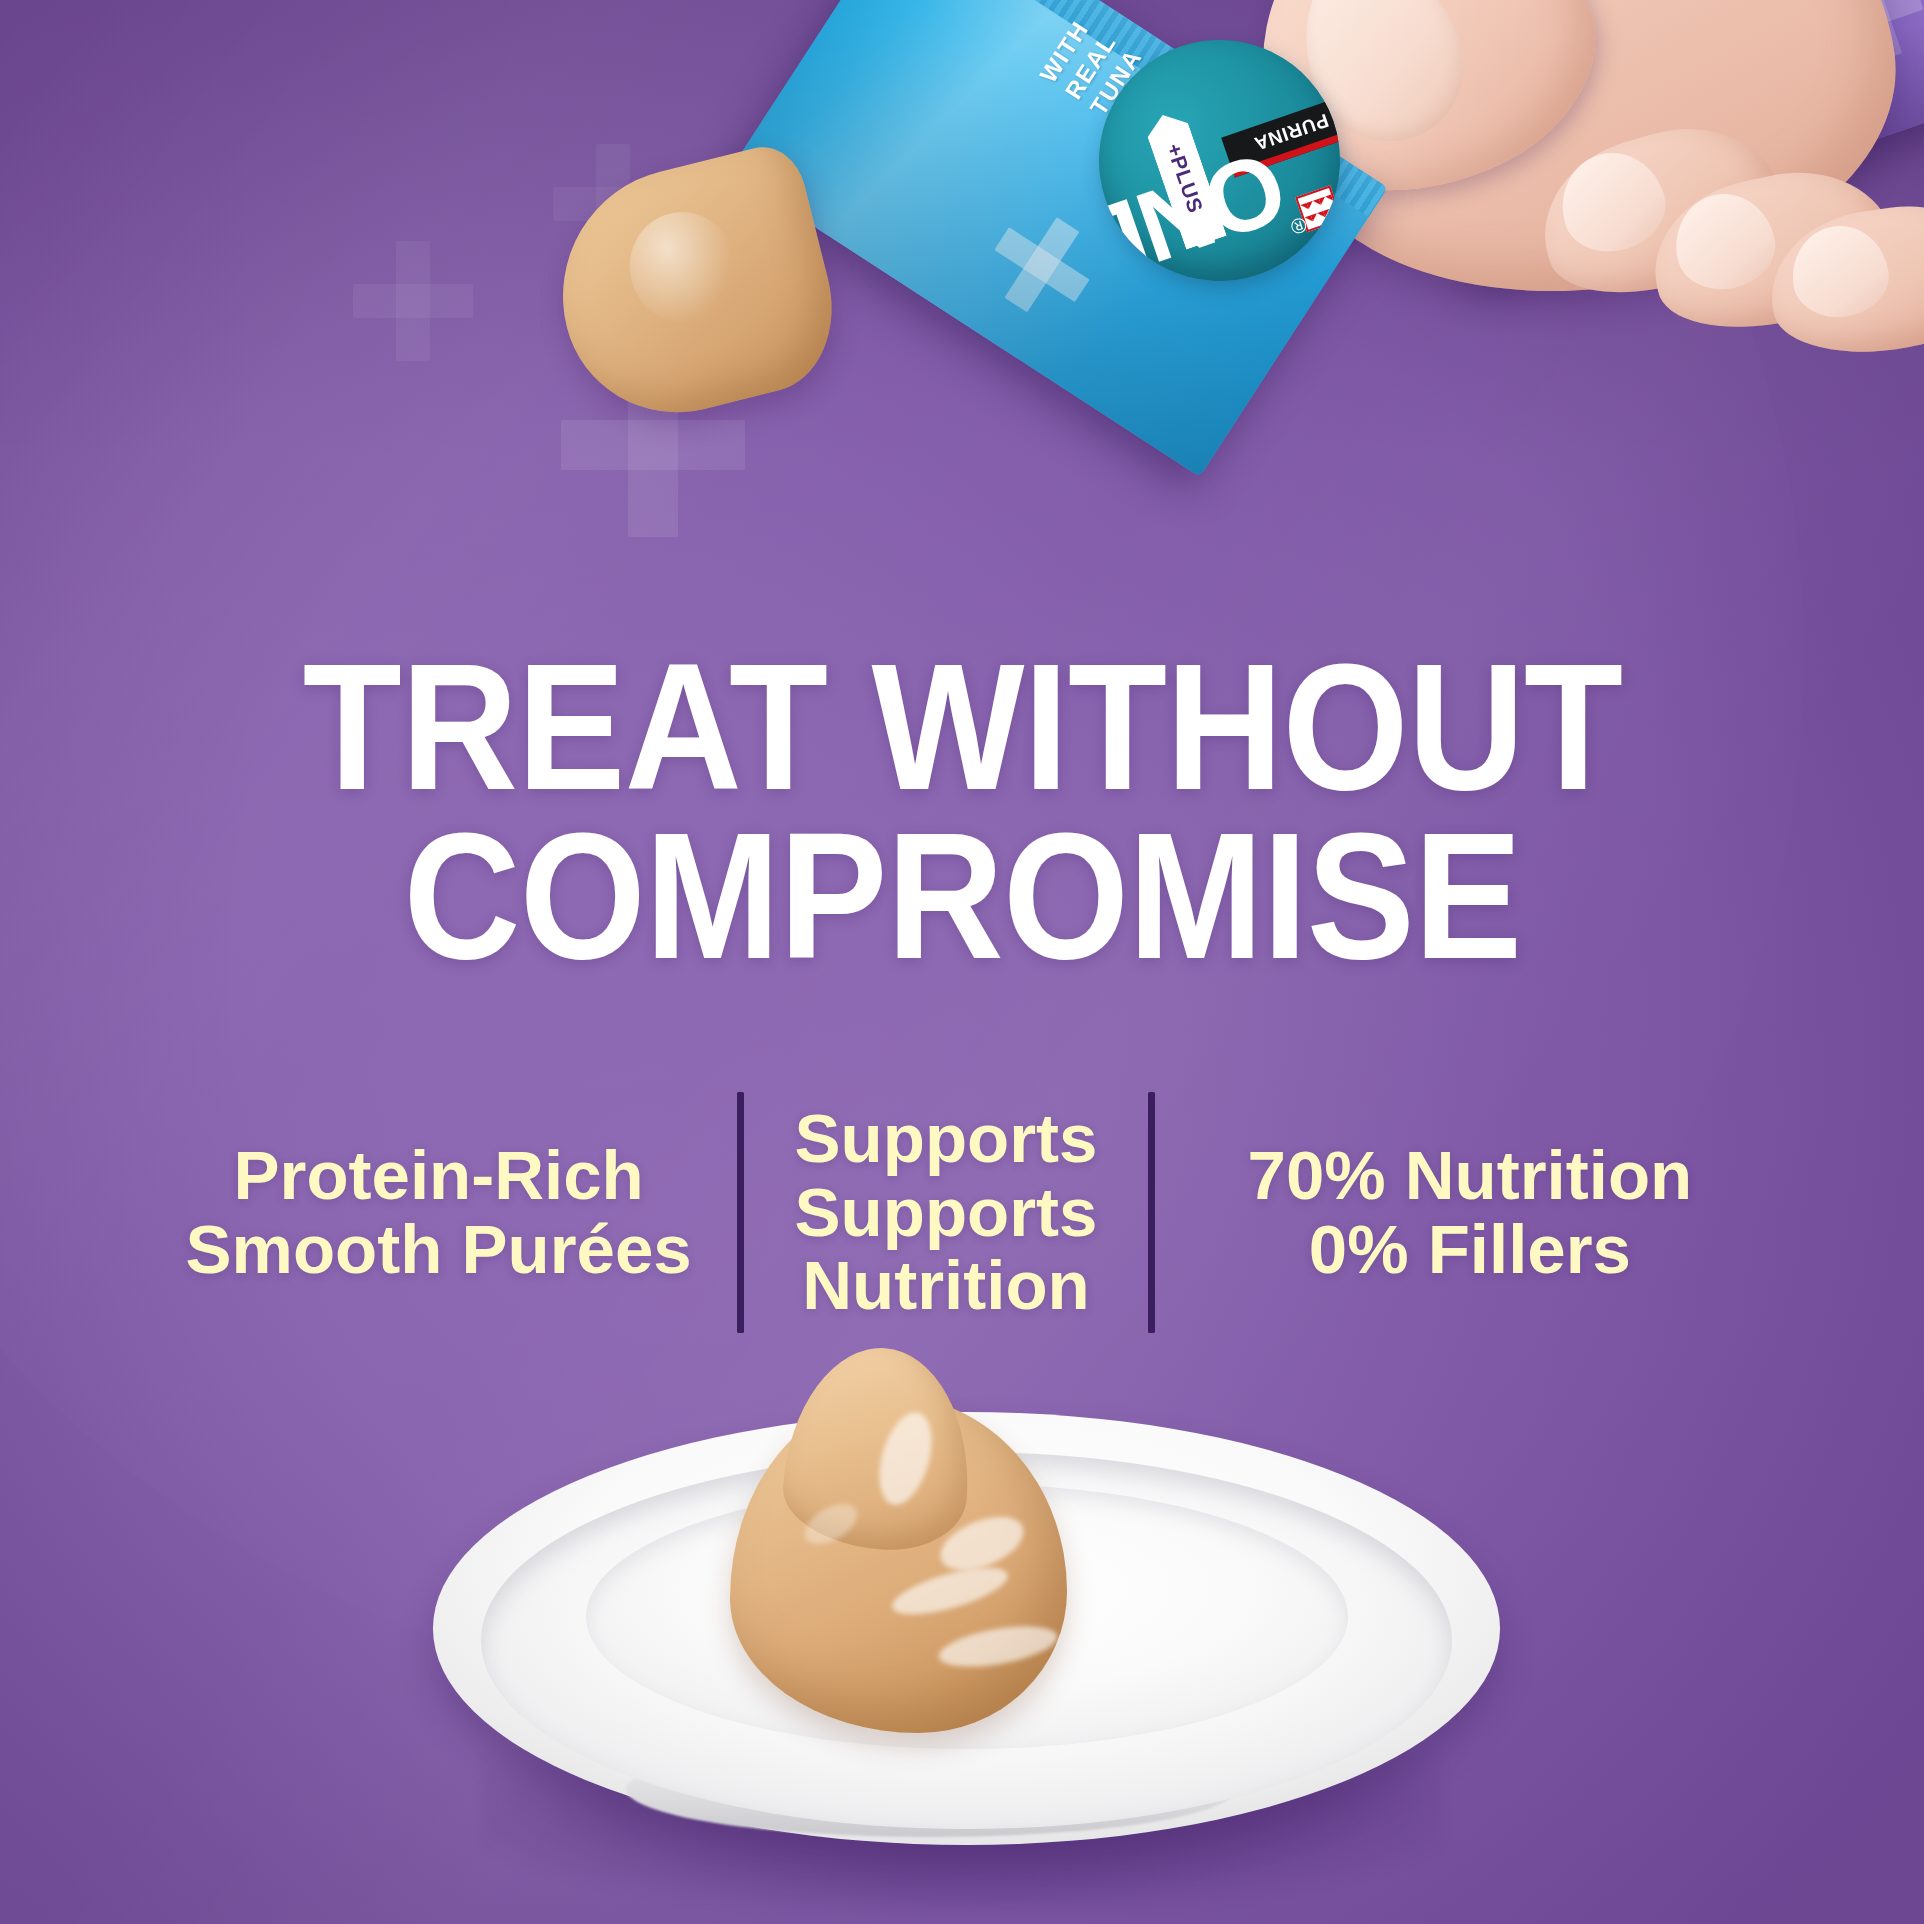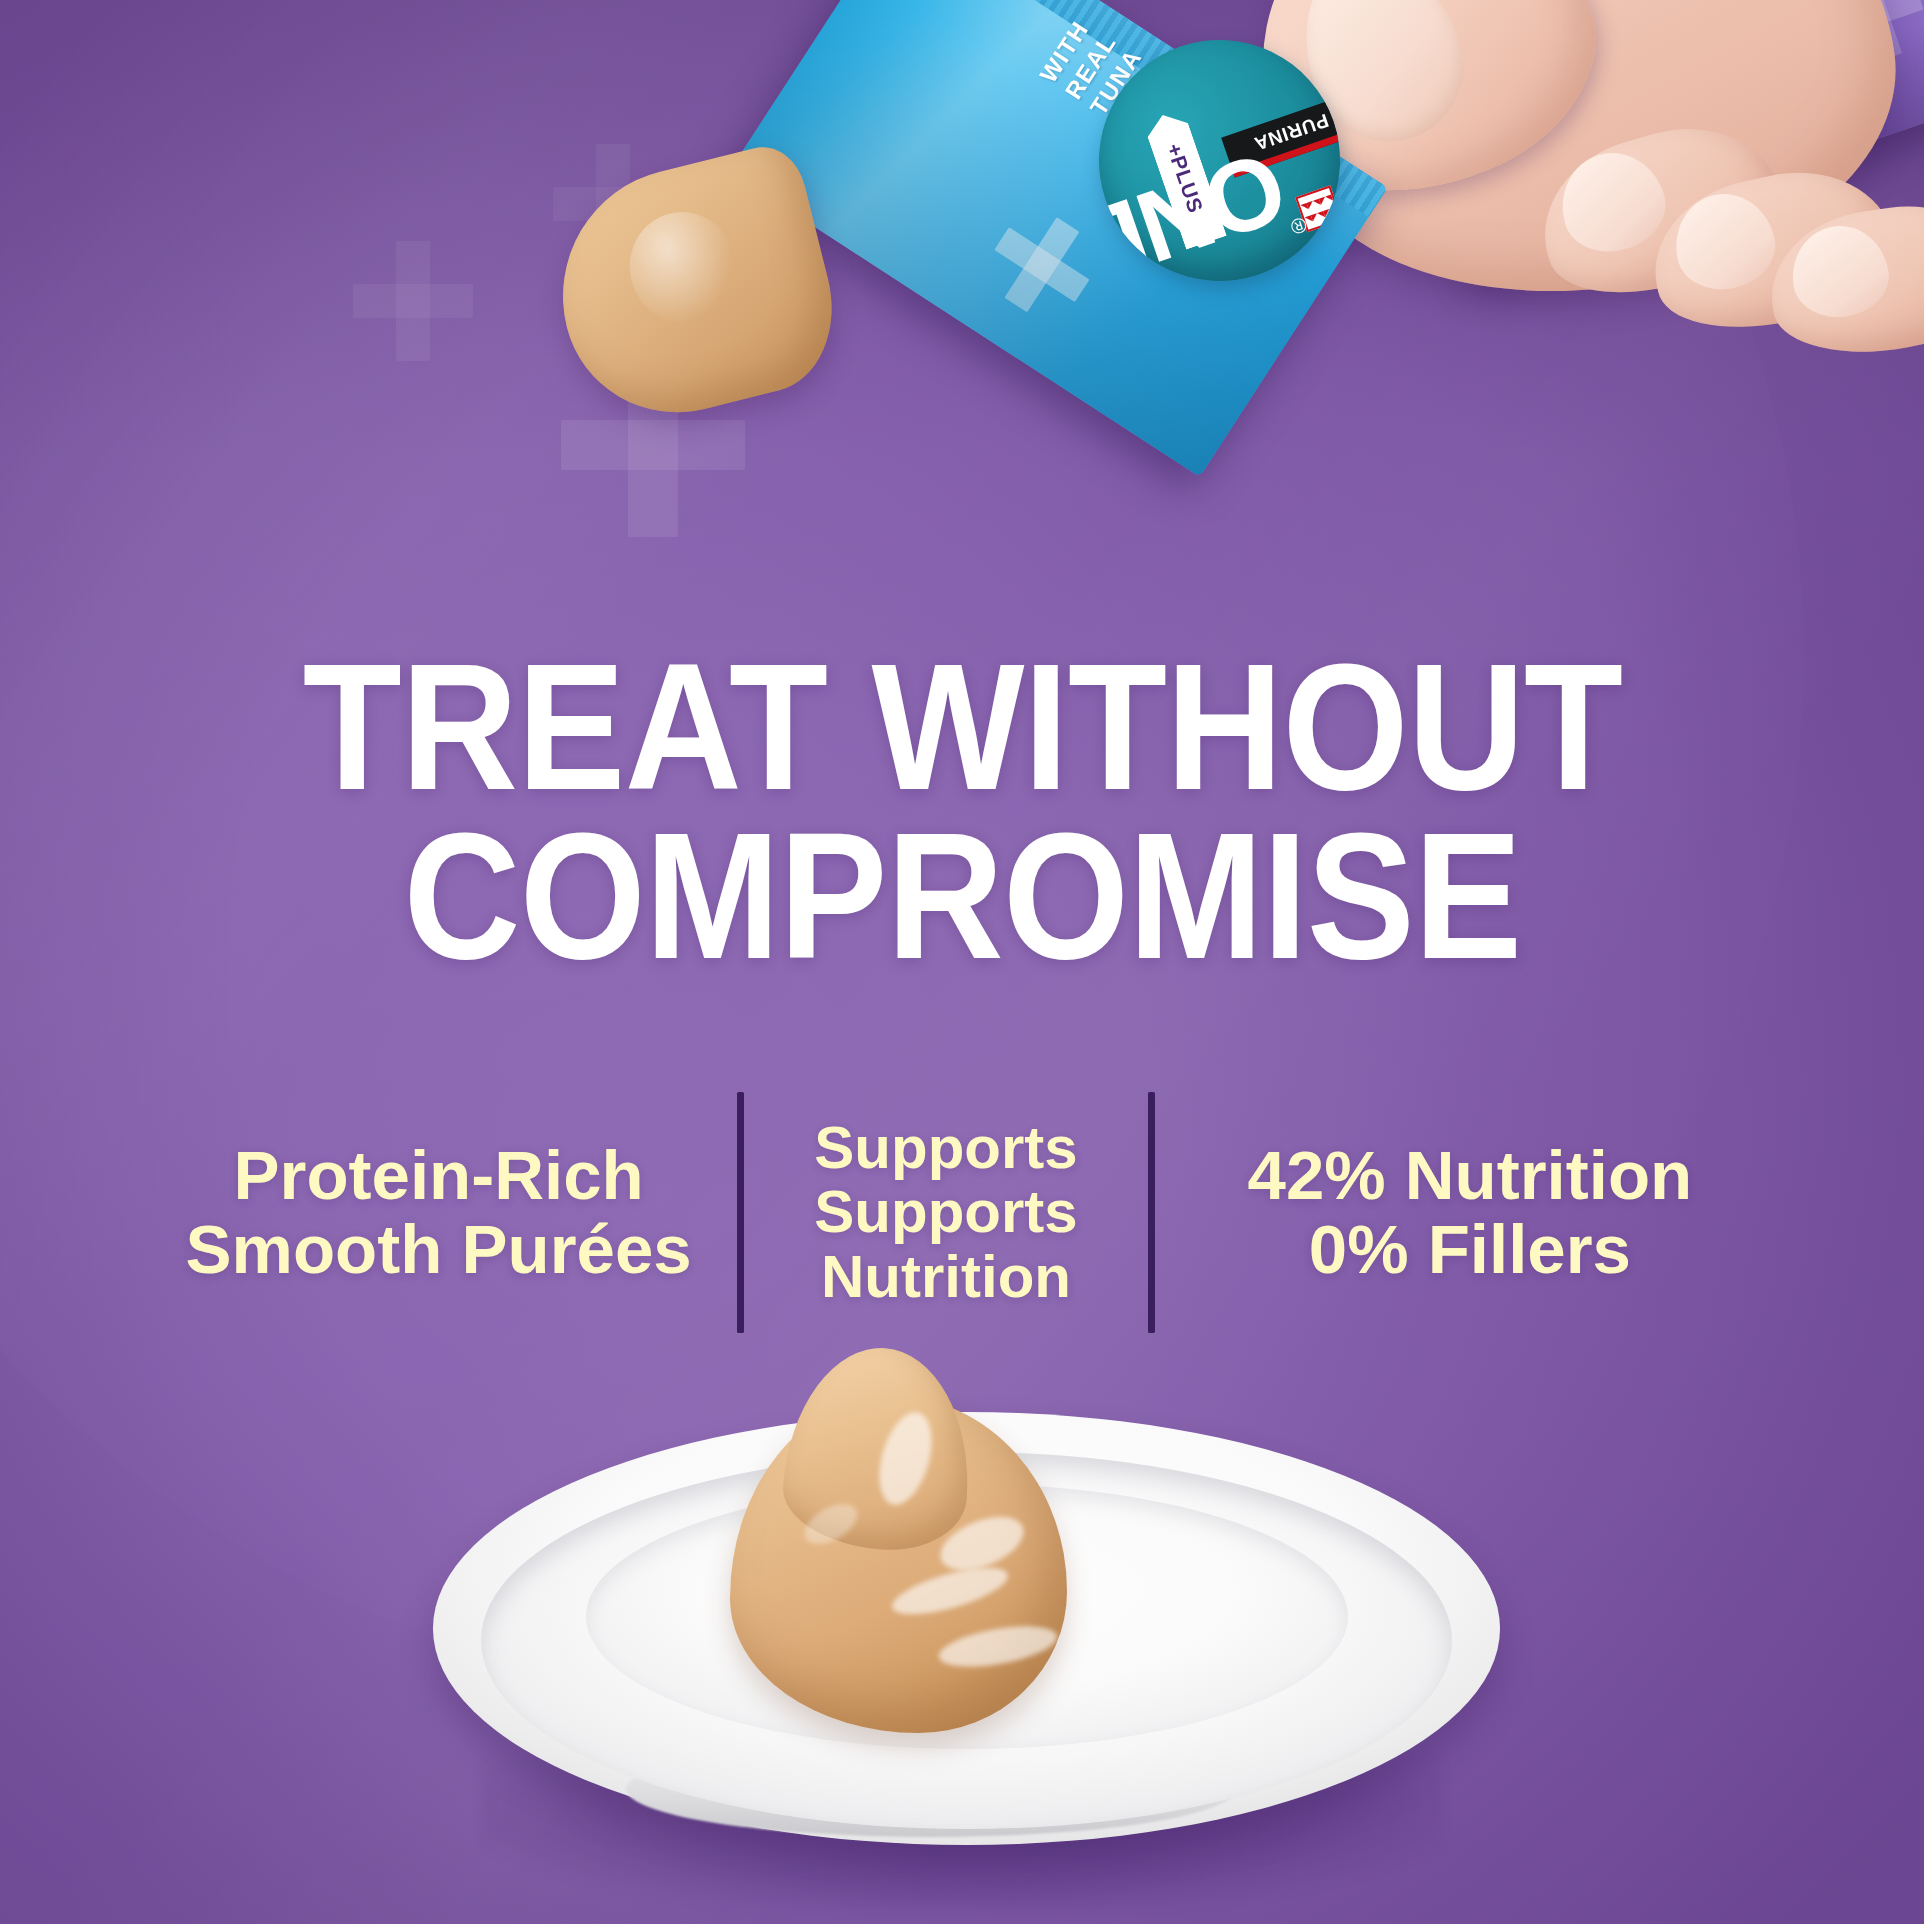--- a/index.html
+++ b/index.html
@@ -239,21 +239,21 @@
     display:flex;align-items:center;justify-content:center;
   }
   .feat{
     flex:0 0 auto;
     color:#fef9c3;text-align:center;
     font-weight:700;
     line-height:1.07;
     text-shadow:0 2.4px 9.6px rgba(55,20,95,.20);
   }
   .feat-a{width:561px;font-size:69px;}
-  .feat-b{width:369px;font-size:60px;}
+  .feat-b{width:369px;font-size:69px;}
   .feat-c{width:594px;font-size:69px;}
   .feat span{display:block;}
   .divider{
     flex:0 0 auto;
     width:7.2px;height:241px;
     background:#3B1E5E;
     border-radius:1.6px;
     margin:0 17.6px;
   }
 
@@ -419,21 +419,21 @@
       <span>Smooth Purées</span>
     </div>
     <div class="divider"></div>
     <div class="feat feat-b">
       <span>Supports</span>
       <span>Supports</span>
       <span>Nutrition</span>
     </div>
     <div class="divider"></div>
     <div class="feat feat-c">
-      <span>42% Nutrition</span>
+      <span>70% Nutrition</span>
       <span>0% Fillers</span>
     </div>
   </div>
 
   <div class="plate-wrap">
     <div class="plate-shadow"></div>
     <div class="plate"></div>
     <div class="plate-foot"></div>
     <div class="plate-rim"></div>
     <div class="plate-well"></div>

